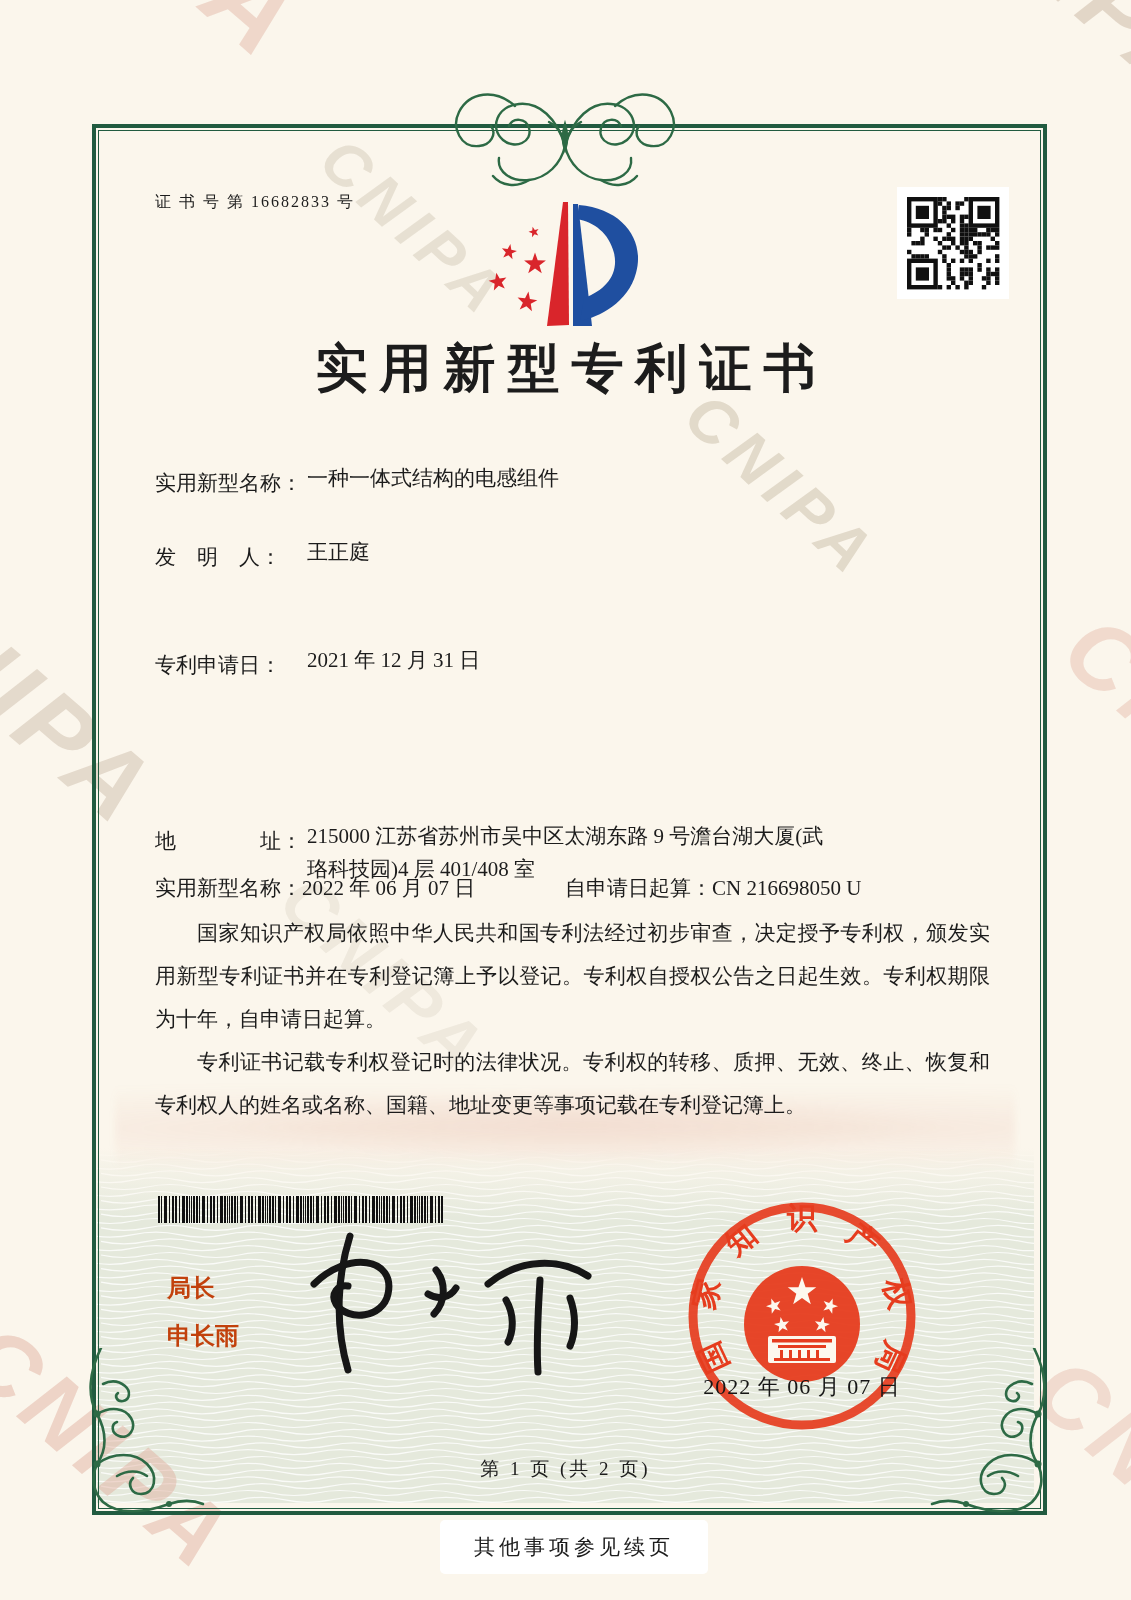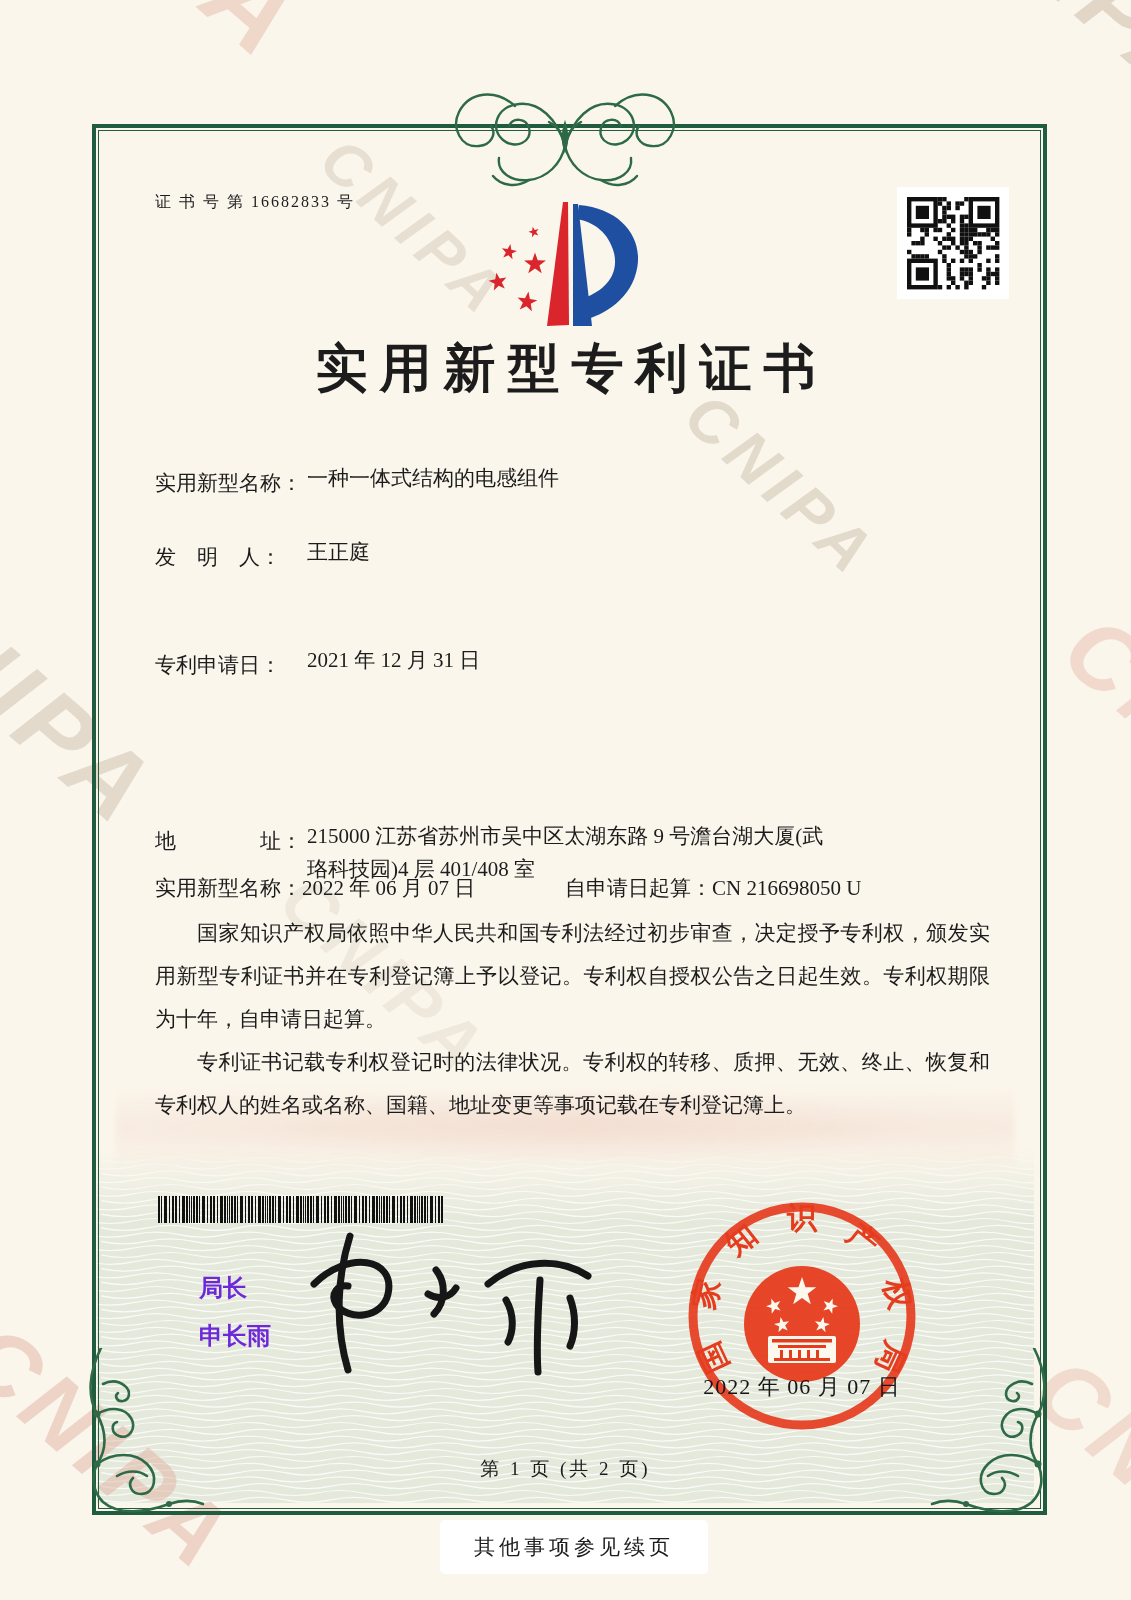--- a/index.html
+++ b/index.html
@@ -59,21 +59,21 @@
   .r7 .pair2{position:absolute;left:410px;top:0;white-space:nowrap;}
 
   
   .paras{position:absolute;left:155px;top:912px;width:835px;font-size:21px;
          line-height:43px;text-align:justify;z-index:5;}
   .paras p{margin:0;text-indent:2em;}
 
   
   .barcode{position:absolute;left:158px;top:1196px;width:292px;height:27px;display:flex;align-items:stretch;z-index:5;}
   .director{position:absolute;left:167px;top:1272px;font-family:"Liberation Sans","DejaVu Sans",sans-serif;
-            font-size:24px;font-weight:600;z-index:5;color:#6d28d9;margin-left:32px;}
+            font-size:24px;font-weight:600;z-index:5;color:#c2410c;}
   .director div{margin-bottom:16px;}
   .signature{position:absolute;left:288px;top:1222px;z-index:5;}
   .seal{position:absolute;left:684px;top:1198px;z-index:5;}
   .seal-date{position:absolute;left:680px;top:1372px;width:244px;text-align:center;
              font-size:22px;letter-spacing:1px;color:#161616;z-index:6;}
   .page-info{position:absolute;left:0;top:1456px;width:1131px;text-align:center;font-size:19px;
              letter-spacing:3px;z-index:5;}
   .footer-box{position:absolute;left:440px;top:1520px;width:268px;height:54px;background:#fff;
               border-radius:5px;z-index:5;display:flex;align-items:center;justify-content:center;}
   .footer-box span{font-size:21px;letter-spacing:4px;}

